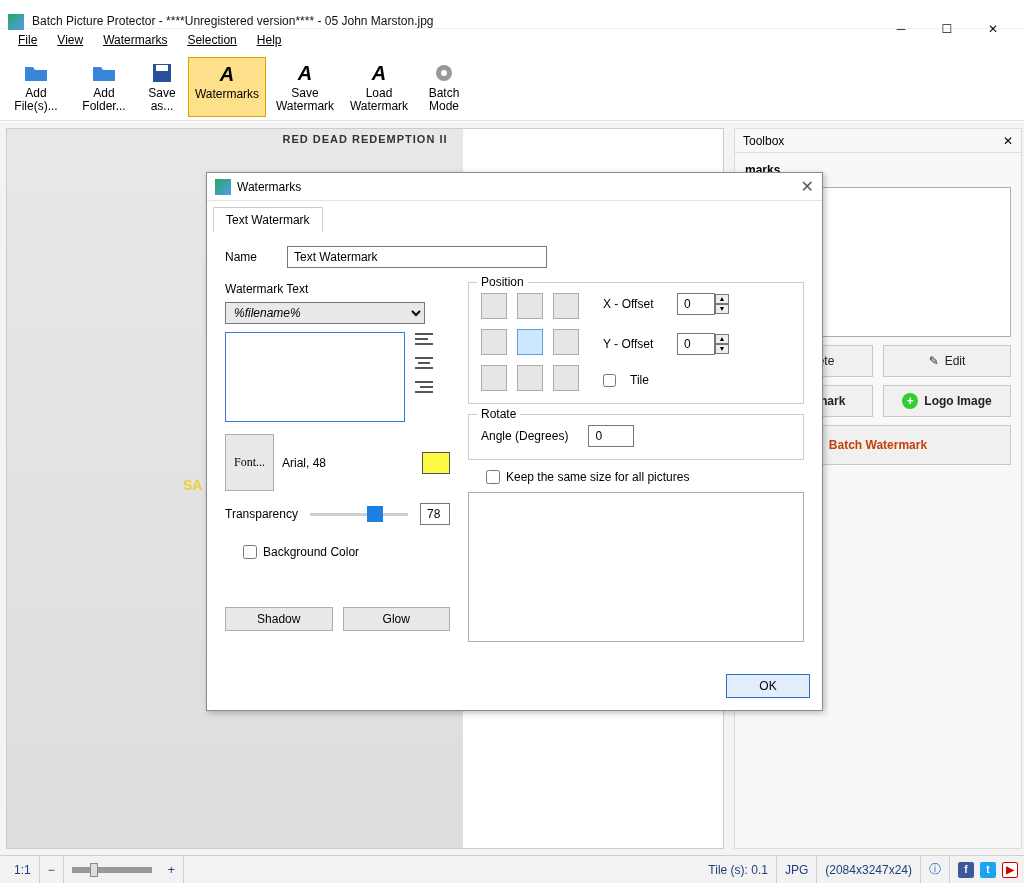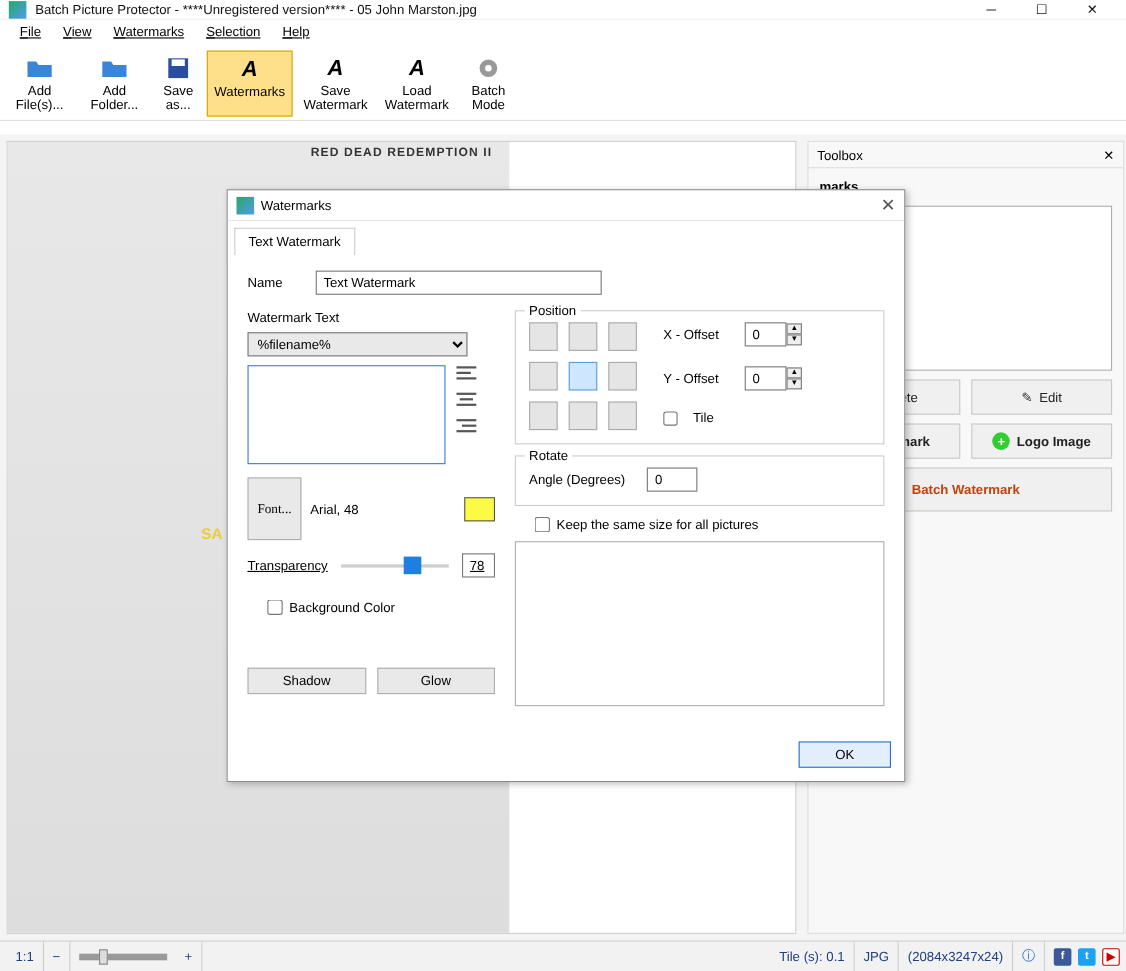--- a/index.html
+++ b/index.html
@@ -1,19 +1,19 @@
 <!DOCTYPE html>
 <html><head>
 <meta charset="utf-8">
 <style>
 * { box-sizing: border-box; margin: 0; padding: 0; font-family: "Segoe UI", Tahoma, sans-serif; font-size: 12px; }
 body { width:1024px; height:883px; background:#fff; position:relative; overflow:hidden; }
 
 
-.titlebar { height:18px; background:#fff; display:flex; align-items:center; padding:0 8px; border-bottom:1px solid #eee; }
+.titlebar { height:18px; background:#fff; display:flex; padding:14px 8px; border-bottom:1px solid #eee; }
 .titlebar .appicon { width:16px; height:16px; background:linear-gradient(135deg,#2a6,#59e); margin-right:8px; }
 .titlebar .title { flex:1; color:#111; }
 .titlebar .winbtn { width:46px; height:30px; display:flex; align-items:center; justify-content:center; color:#111; }
 
 
 .menubar { height:22px; display:flex; align-items:center; padding:0 10px; gap:4px; }
 .menubar .menu { padding:2px 8px;text-decoration:underline; }
 .menubar .menu u { text-decoration:underline; }
 
 
@@ -49,29 +49,29 @@
 .dialog .dtitle .dclose { margin-left:auto; font-size:16px; color:#555; }
 .dialog .tabrow { display:flex; padding:6px 6px 0 6px; }
 .dialog .tab { padding:5px 12px; background:#fff; border:1px solid #ccc; border-bottom:none; }
 .dialog .body { padding:10px 18px; }
 .dialog .namerow { display:flex; align-items:center; gap:30px; margin:4px 0 14px 0; }
 .dialog input[type=text] { border:1px solid #777; height:22px; padding:2px 6px; background:#fff; }
 .dialog .cols { display:flex; gap:18px; }
 .dialog .leftcol { width:225px; }
 .dialog .rightcol { flex:1; }
 .dialog .lbl { margin-bottom:6px; display:block; }
-.dialog select { width:200px; height:22px; border:1px solid #777; background:#e9e9e9; padding:2px 4px; }
+.dialog select { width:200px; height:22px; border:1px solid #777; background:#e9e9e9; padding:2px 4px;font-style:italic; }
 .dialog textarea { width:180px; height:90px; border:1px solid #3a7bd5; resize:none; padding:4px; }
 .alignbtns { display:flex; flex-direction:column; gap:10px; margin-left:4px; }
 .alignbtn { width:18px; height:14px; display:flex; flex-direction:column; justify-content:space-around; }
 .alignbtn span { height:2px; background:#555; display:block; }
 .fontrow { display:flex; align-items:center; gap:8px; margin-top:12px; }
 .fontbtn { padding:20px 8px; background:#e9e9e9; border:1px solid #adadad;font-family:Liberation Serif, serif; }
 .swatch { width:28px; height:22px; background:#fbfb45; border:1px solid #555; margin-left:auto; }
-.transrow { display:flex; align-items:center; gap:12px; margin-top:12px;text-decoration:underline; }
+.transrow { display:flex; align-items:center; gap:12px; margin-top:12px; }
 .slider { flex:1; height:20px; position:relative; }
 .slider .track { position:absolute; left:0; right:0; top:9px; height:3px; background:#cfcfcf; }
 .slider .thumb { position:absolute; top:2px; width:16px; height:16px; background:#1e7fe0; left:58%; }
 .cbrow { display:flex; align-items:center; gap:6px; margin-top:20px;padding-left:18px; }
 .cbrow input { width:14px; height:14px; }
 .sgrow { display:flex; gap:10px; margin-top:48px; }
 .sgbtn { flex:1; height:24px; background:#e9e9e9; border:1px solid #adadad; }
 
 .fieldset { border:1px solid #ccc; padding:10px 12px 12px 12px; margin-bottom:10px; position:relative; }
 .fieldset .legend { position:absolute; top:-8px; left:8px; background:#fff; padding:0 4px; }

